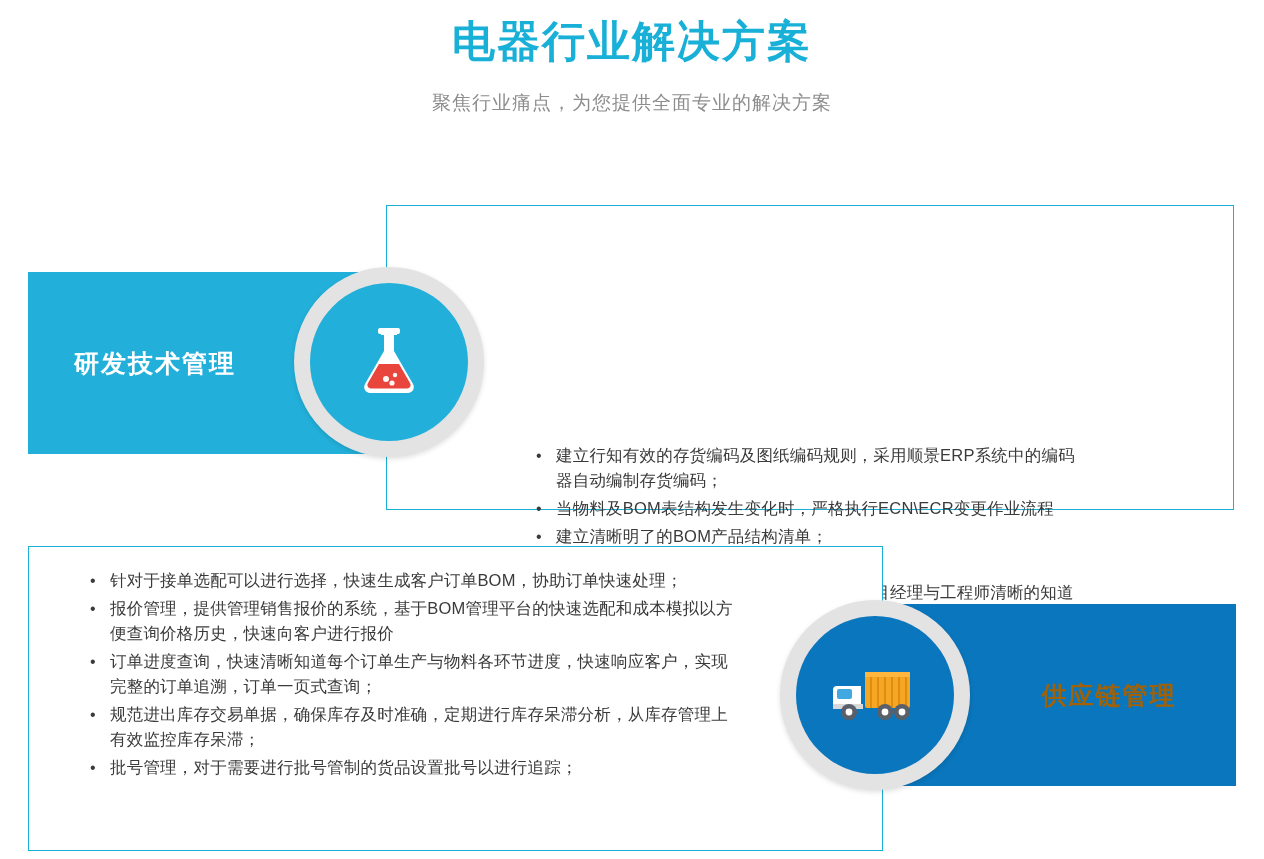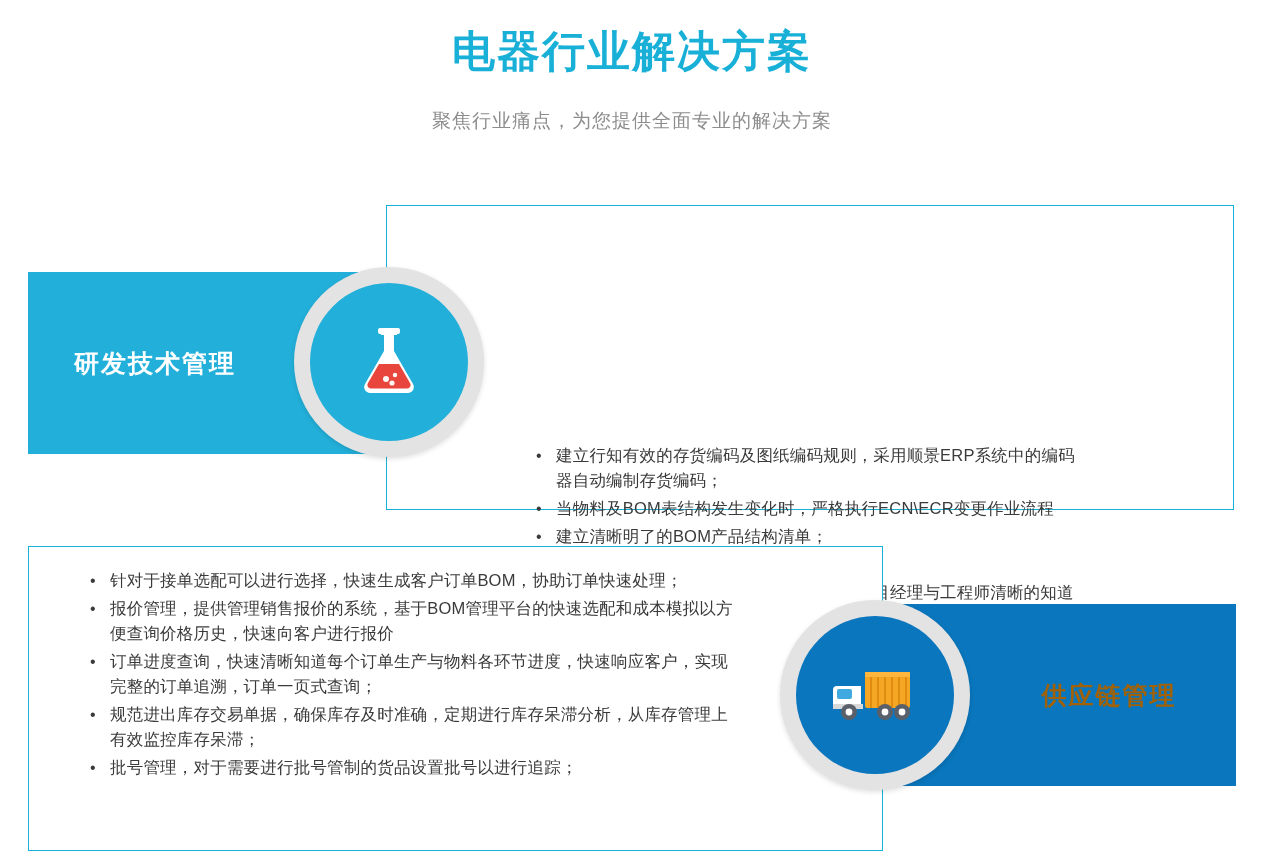--- a/index.html
+++ b/index.html
@@ -18,29 +18,29 @@
   
   .header {
     position: absolute;
     top: 0;
     left: 0;
     width: 1264px;
     text-align: center;
   }
   .title {
     margin: 0;
-    padding-top: 26px;
+    padding-top: 16px;
     font-size: 43px;
     font-weight: bold;
     color: #19b0d8;
     letter-spacing: 2px;
     line-height: 1.2;
   }
   .subtitle {
-    margin: 8px;
+    margin: 0;
     padding-top: 22px;
     font-size: 19px;
     color: #8d8d8d;
     letter-spacing: 1px;
   }
 
   
   .section1 {
     position: absolute;
     top: 205px;

